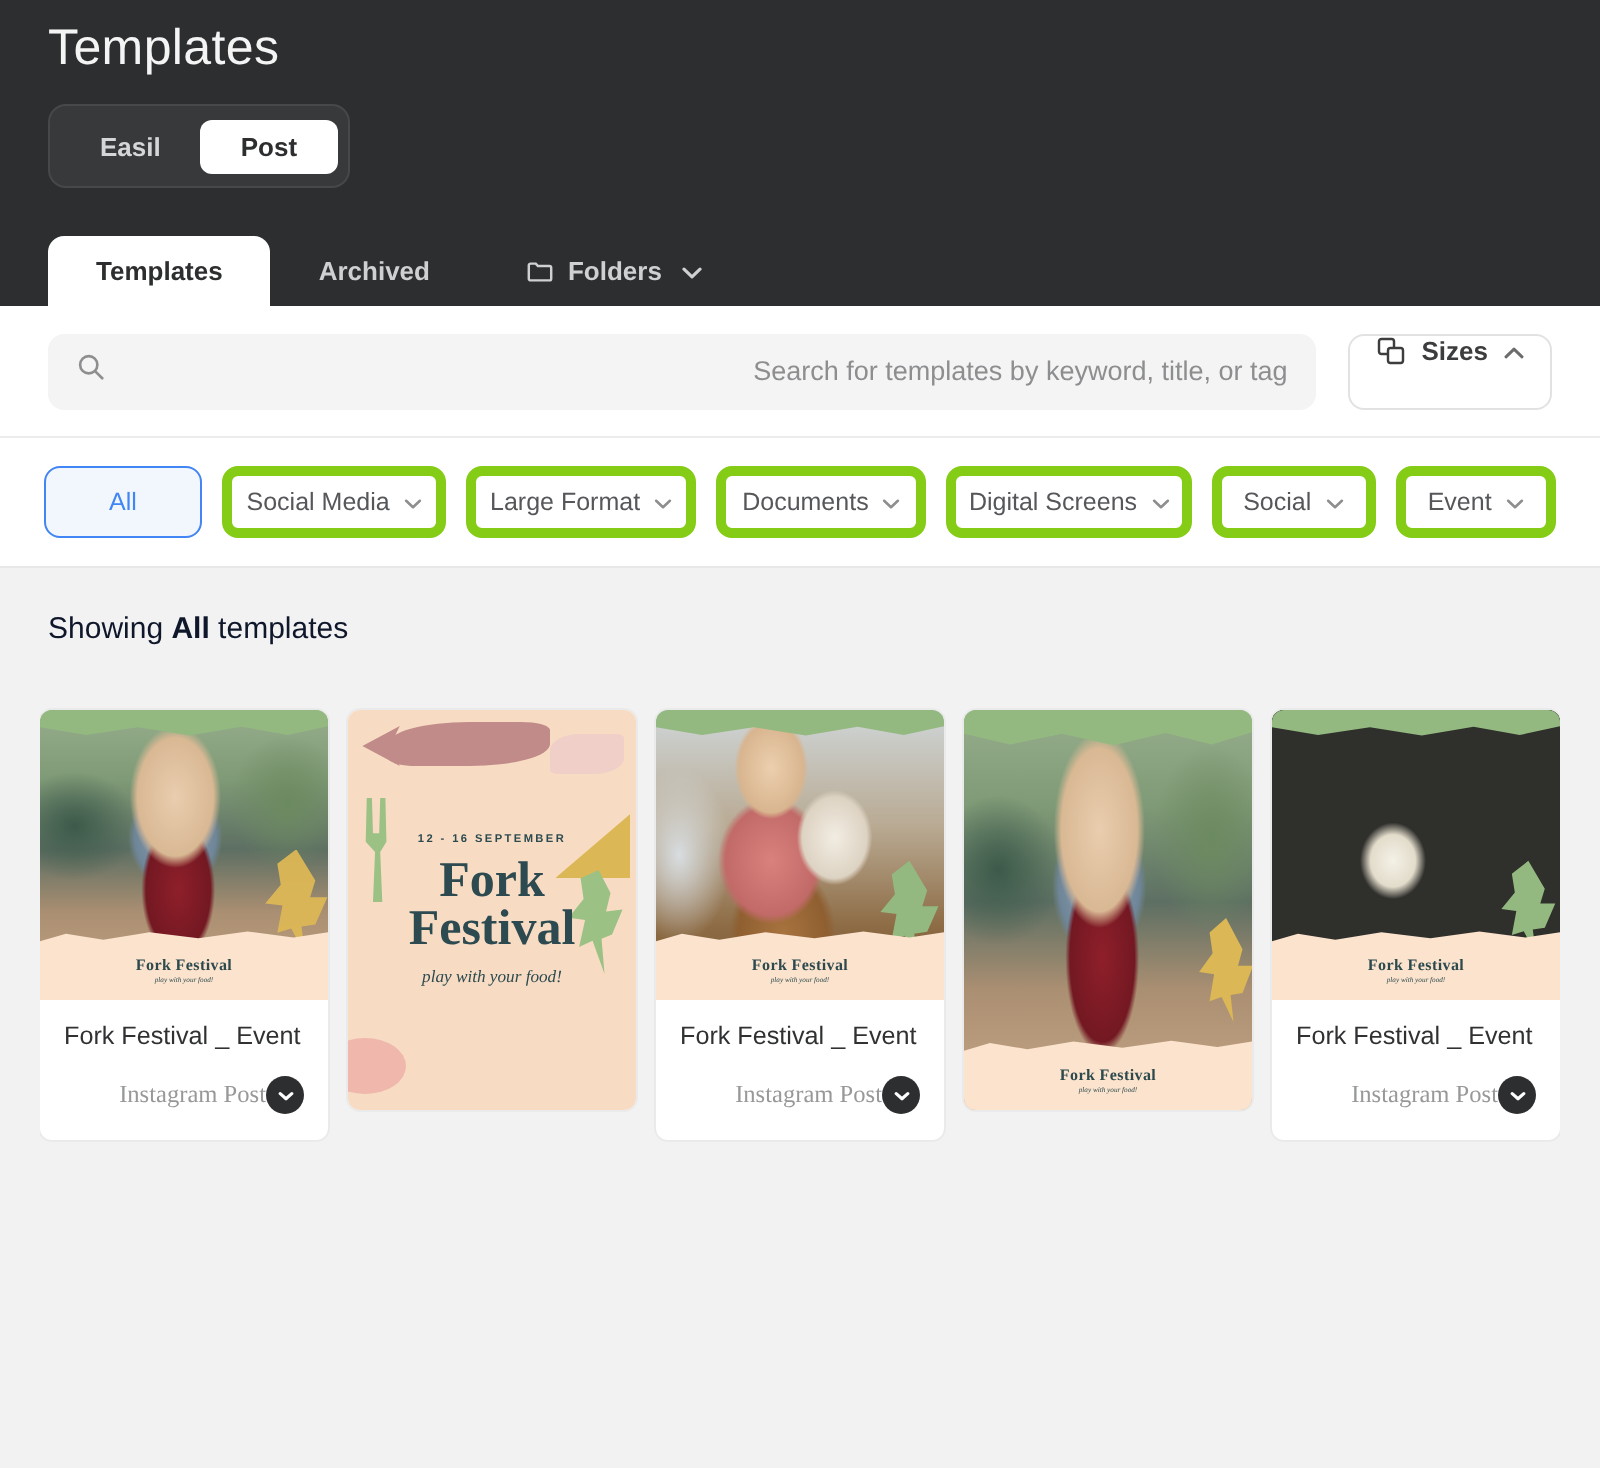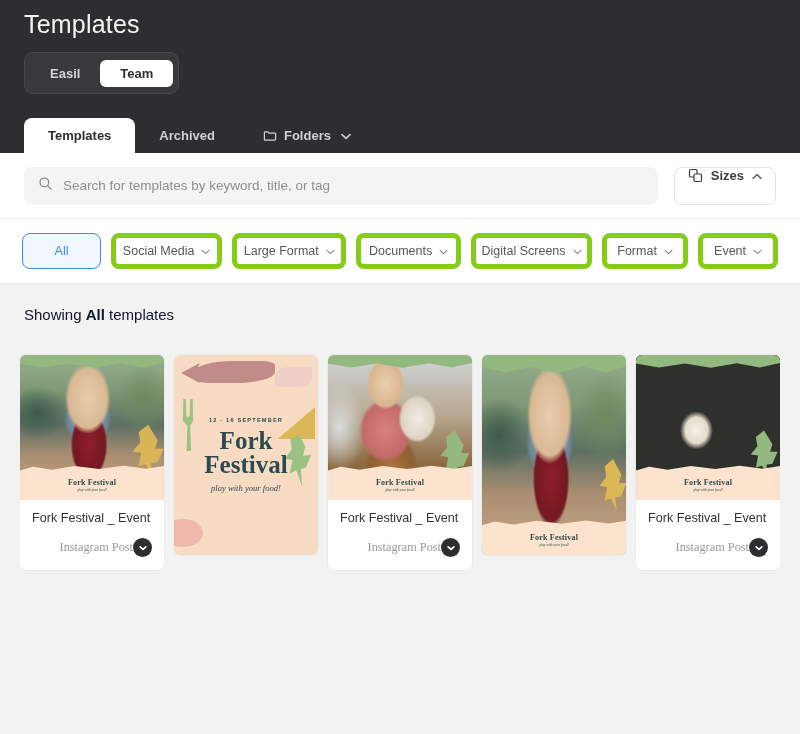--- a/index.html
+++ b/index.html
@@ -92,20 +92,21 @@
     display: flex;
     align-items: center;
     padding: 0 14px;
     gap: 10px;
   }
   .search-input {
     border: none; outline: none; background: transparent;
     font-size: 13.5px; color: #0369a1;
     font-family: inherit;
     width: 100%;
+    text-align: right;
   }
   .search-input::placeholder { color: #8d8e90; }
   .sizes-btn {
     height: 38px;
     border: 1px solid #e2e2e3;
     border-radius: 8px;
     background: #fff;
     display: flex;
     gap: 8px;
     padding: 0 13px;
@@ -285,21 +286,21 @@
   .sq-tag { font-family:"Liberation Serif", serif; font-style:italic; font-size:8.6px; margin-top:6px; }
 </style>
 </head>
 <body>
 
 <div class="dark-header">
   <div class="page-title">Templates</div>
 
   <div class="scope-toggle">
     <button class="scope-btn">Easil</button>
-    <button class="scope-btn active">Team</button>
+    <button class="scope-btn active">Post</button>
   </div>
 
   <div class="tabs-row">
     <div class="tab active">
       <span>Templates</span>
     </div>
     <div class="tab">
       <span>Archived</span>
     </div>
     <div class="tab">
@@ -366,21 +367,21 @@
           <path d="M1 1.6 5 5.4 9 1.6"></path>
         </svg></span>
   </button>
   <button class="chip">
     <span>Digital Screens</span>
     <span><svg width="9" height="6" viewBox="0 0 10 7" fill="none" stroke="#8d8e90" stroke-width="1.5" stroke-linecap="round" stroke-linejoin="round">
           <path d="M1 1.6 5 5.4 9 1.6"></path>
         </svg></span>
   </button>
   <button class="chip">
-    <span>Format</span>
+    <span>Social</span>
     <span><svg width="9" height="6" viewBox="0 0 10 7" fill="none" stroke="#8d8e90" stroke-width="1.5" stroke-linecap="round" stroke-linejoin="round">
           <path d="M1 1.6 5 5.4 9 1.6"></path>
         </svg></span>
   </button>
   <button class="chip">
     <span>Event</span>
     <span><svg width="9" height="6" viewBox="0 0 10 7" fill="none" stroke="#8d8e90" stroke-width="1.5" stroke-linecap="round" stroke-linejoin="round">
           <path d="M1 1.6 5 5.4 9 1.6"></path>
         </svg></span>
   </button>

